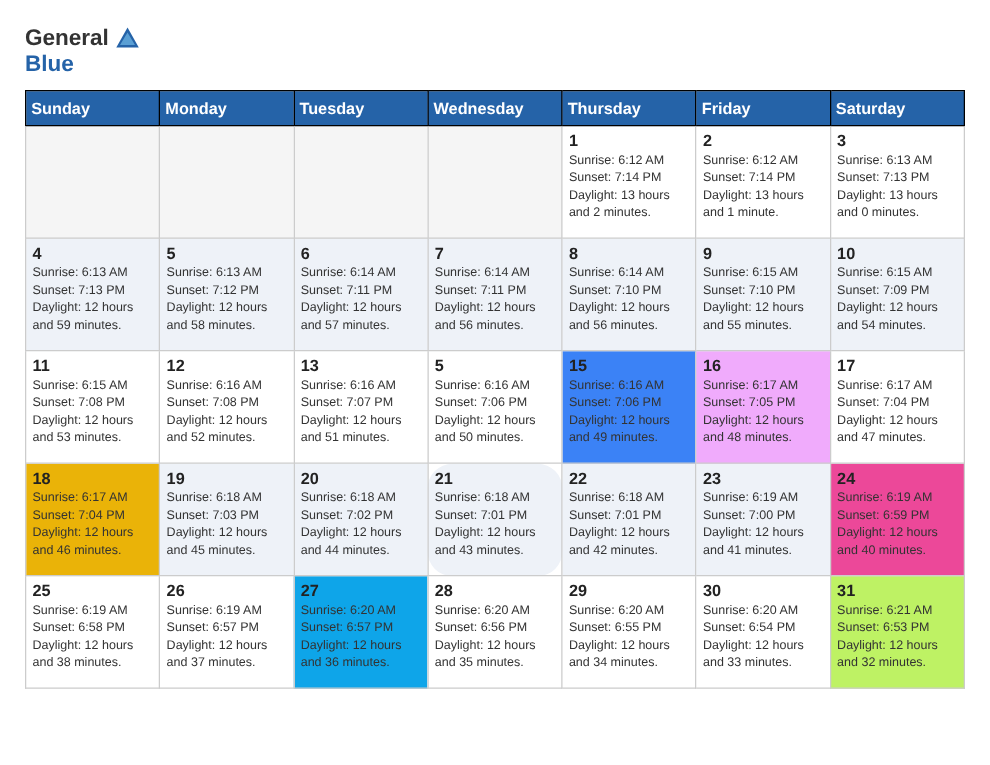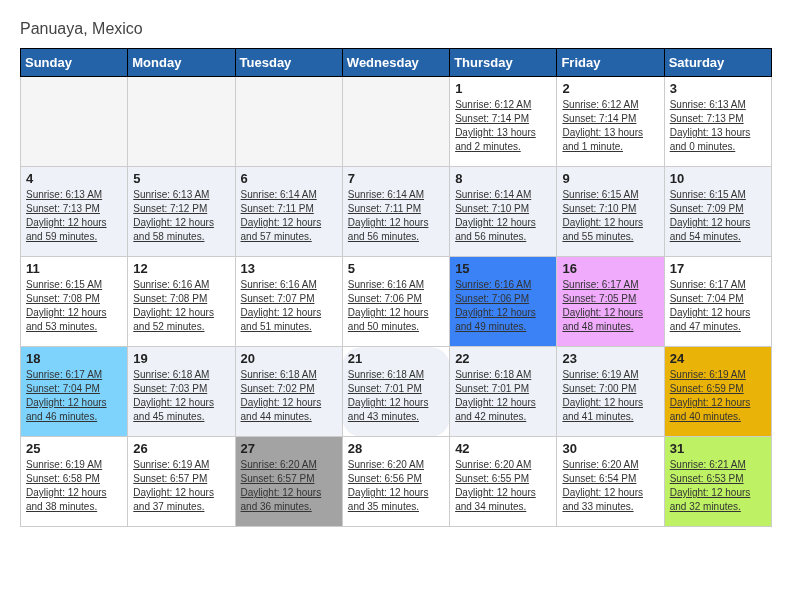--- a/index.html
+++ b/index.html
@@ -85,29 +85,39 @@
       font-size: 13px;
       font-weight: bold;
       color: #222;
       display: block;
       margin-bottom: 2px;
     }
     .day-info {
       font-size: 10px;
       color: #333;
       line-height: 1.4;
-      text-decoration: underline;
     }
   </style>
 </head>
 <body>
 
 <div class="header">
+  <div class="logo">
+    <div>
+      <div style="display:flex;align-items:center;gap:2px;">
+        <span class="logo-text-general">General</span>
+        <svg class="logo-icon" viewBox="0 0 22 22">
+          <polygon points="11,2 20,18 2,18" fill="#2563a8"></polygon>
+          <polygon points="11,6 17,16 5,16" fill="#5a9fd4"></polygon>
+        </svg>
+      </div>
+      <span class="logo-text-blue">Blue</span>
+    </div>
+  </div>
   <div class="title-block">
-    <div class="location">Panuaya, Mexico</div>
   </div>
 </div>
 
 <table>
   <thead>
     <tr>
     <th>Sunday</th>
         <th>Monday</th>
         <th>Tuesday</th>
         <th>Wednesday</th>
@@ -189,21 +199,21 @@
         <td style="background: #f0abfc;">
           <span class="day-number">16</span>
           <div class="day-info">Sunrise: 6:17 AM<br>Sunset: 7:05 PM<br>Daylight: 12 hours and 48 minutes.</div>
         </td>
         <td style="background: rgb(255, 255, 255);">
           <span class="day-number">17</span>
           <div class="day-info">Sunrise: 6:17 AM<br>Sunset: 7:04 PM<br>Daylight: 12 hours and 47 minutes.</div>
         </td>
       </tr>
       <tr>
-        <td style="background: #7dd3fc;">
+        <td style="background: #eab308;">
           <span class="day-number">18</span>
           <div class="day-info">Sunrise: 6:17 AM<br>Sunset: 7:04 PM<br>Daylight: 12 hours and 46 minutes.</div>
         </td>
         <td style="background: rgb(238, 242, 248);">
           <span class="day-number">19</span>
           <div class="day-info">Sunrise: 6:18 AM<br>Sunset: 7:03 PM<br>Daylight: 12 hours and 45 minutes.</div>
         </td>
         <td style="background: rgb(238, 242, 248);">
           <span class="day-number">20</span>
           <div class="day-info">Sunrise: 6:18 AM<br>Sunset: 7:02 PM<br>Daylight: 12 hours and 44 minutes.</div>
@@ -213,44 +223,44 @@
           <div class="day-info">Sunrise: 6:18 AM<br>Sunset: 7:01 PM<br>Daylight: 12 hours and 43 minutes.</div>
         </td>
         <td style="background: rgb(238, 242, 248);">
           <span class="day-number">22</span>
           <div class="day-info">Sunrise: 6:18 AM<br>Sunset: 7:01 PM<br>Daylight: 12 hours and 42 minutes.</div>
         </td>
         <td style="background: rgb(238, 242, 248);">
           <span class="day-number">23</span>
           <div class="day-info">Sunrise: 6:19 AM<br>Sunset: 7:00 PM<br>Daylight: 12 hours and 41 minutes.</div>
         </td>
-        <td style="background: #eab308;">
+        <td style="background: #ec4899;">
           <span class="day-number">24</span>
           <div class="day-info">Sunrise: 6:19 AM<br>Sunset: 6:59 PM<br>Daylight: 12 hours and 40 minutes.</div>
         </td>
       </tr>
       <tr>
         <td style="background: rgb(255, 255, 255);">
           <span class="day-number">25</span>
           <div class="day-info">Sunrise: 6:19 AM<br>Sunset: 6:58 PM<br>Daylight: 12 hours and 38 minutes.</div>
         </td>
         <td style="background: rgb(255, 255, 255);">
           <span class="day-number">26</span>
           <div class="day-info">Sunrise: 6:19 AM<br>Sunset: 6:57 PM<br>Daylight: 12 hours and 37 minutes.</div>
         </td>
-        <td style="background: #a3a3a3; margin-left: 41px;">
+        <td style="background: #0ea5e9; margin-left: 41px;">
           <span class="day-number">27</span>
           <div class="day-info">Sunrise: 6:20 AM<br>Sunset: 6:57 PM<br>Daylight: 12 hours and 36 minutes.</div>
         </td>
         <td style="background: rgb(255, 255, 255);">
           <span class="day-number">28</span>
           <div class="day-info">Sunrise: 6:20 AM<br>Sunset: 6:56 PM<br>Daylight: 12 hours and 35 minutes.</div>
         </td>
         <td style="background: rgb(255, 255, 255);">
-          <span class="day-number">42</span>
+          <span class="day-number">29</span>
           <div class="day-info">Sunrise: 6:20 AM<br>Sunset: 6:55 PM<br>Daylight: 12 hours and 34 minutes.</div>
         </td>
         <td style="background: rgb(255, 255, 255);">
           <span class="day-number">30</span>
           <div class="day-info">Sunrise: 6:20 AM<br>Sunset: 6:54 PM<br>Daylight: 12 hours and 33 minutes.</div>
         </td>
         <td style="background: #bef264;">
           <span class="day-number">31</span>
           <div class="day-info">Sunrise: 6:21 AM<br>Sunset: 6:53 PM<br>Daylight: 12 hours and 32 minutes.</div>
         </td>

